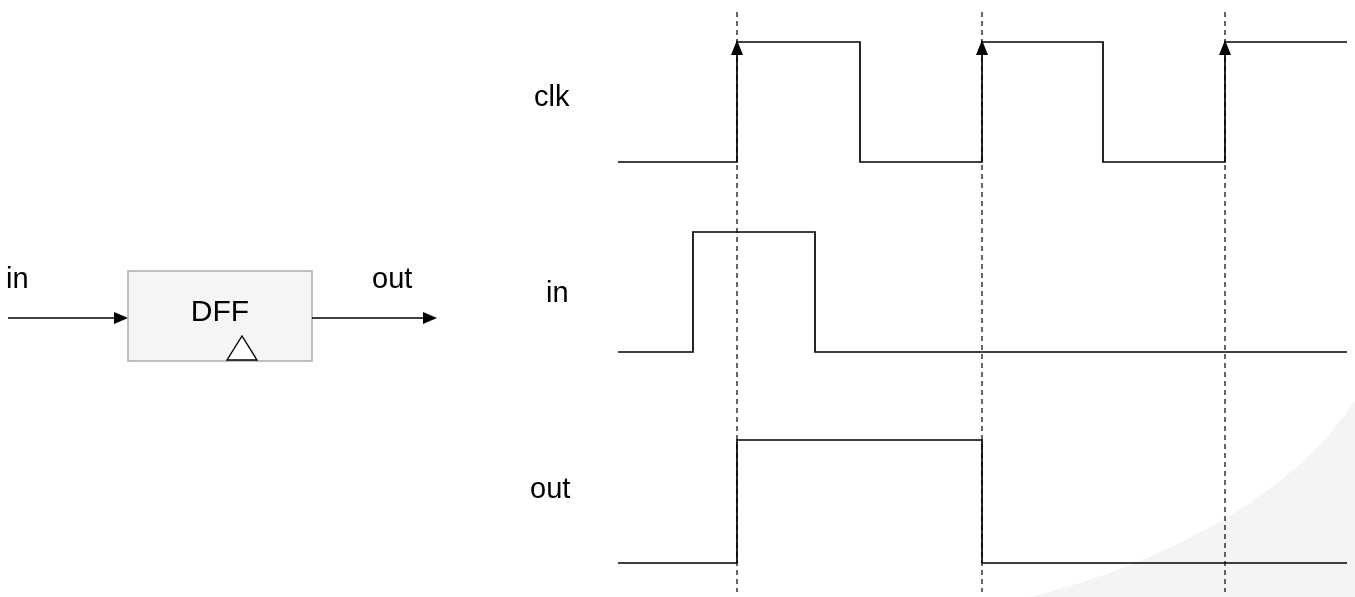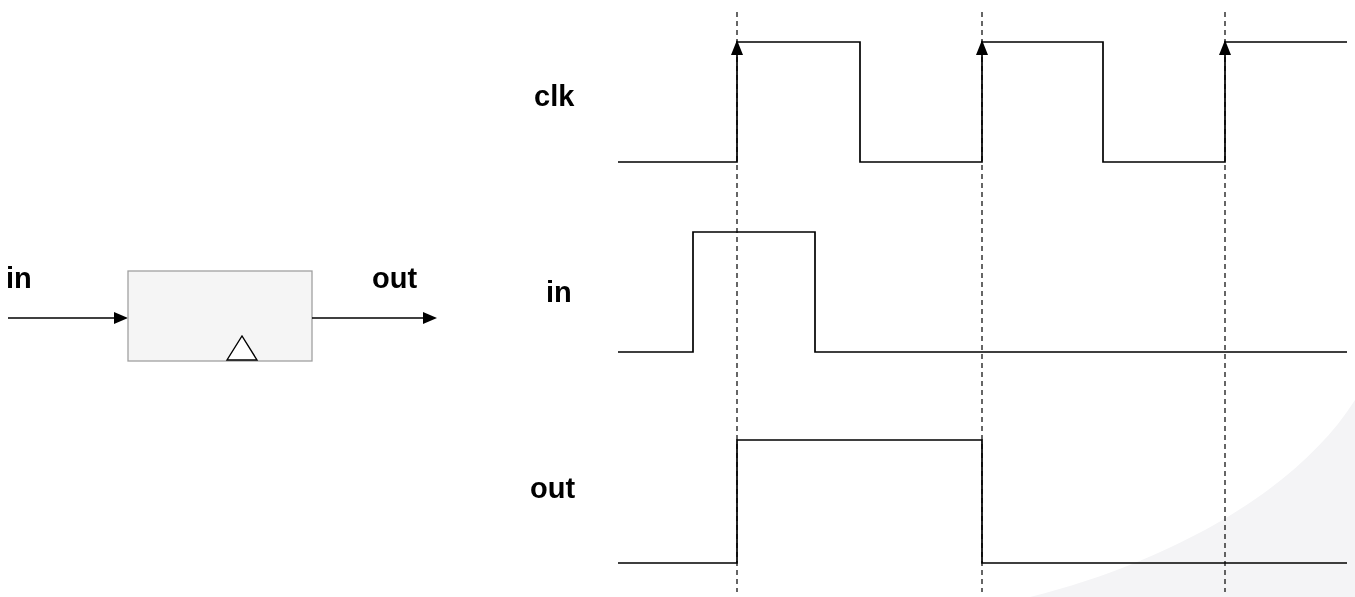--- a/index.html
+++ b/index.html
@@ -11,21 +11,20 @@
     overflow: hidden;
     font-family: "Liberation Sans", sans-serif;
     color: #000000;
   }
   .label {
     position: absolute;
     font-size: 29px;
     line-height: 1;
     color: #000000;
     white-space: nowrap;
-    font-weight: bold;
   }
   .dff-label {
     position: absolute;
     left: 128px;
     top: 294px;
     width: 184px;
     text-align: center;
     font-size: 30px;
     color: #000000;
   }
@@ -59,19 +58,20 @@
       <line x1="1225" x2="1225" y1="12" y2="592" stroke="#000000" stroke-width="1.2" stroke-dasharray="5 4"></line>
       <path d="M 618 162 H 737 V 42 H 860 V 162 H 982 V 42 H 1103 V 162 H 1225 V 42 H 1347" fill="none" stroke="#000000" stroke-width="1.7"></path>
       <polygon points="731,55 743,55 737,40" fill="#000000"></polygon>
       <polygon points="976,55 988,55 982,40" fill="#000000"></polygon>
       <polygon points="1219,55 1231,55 1225,40" fill="#000000"></polygon>
       <path d="M 618 352 H 693 V 232 H 815 V 352 H 1347" fill="none" stroke="#000000" stroke-width="1.7"></path>
       <path d="M 618 563 H 737 V 440 H 982 V 563 H 1347" fill="none" stroke="#000000" stroke-width="1.7"></path>
     </svg>
 
   <div class="label" style="left:6px; top:264px;">in</div>
+  <div class="dff-label">DFF</div>
   <div class="label" style="left:372px; top:264px;">out</div>
 
   <div class="label" style="left:534px; top:82px;">clk</div>
   <div class="label" style="left:546px; top:278px;">in</div>
   <div class="label" style="left:530px; top:474px;">out</div>
 
 </div>
 
 </body></html>

